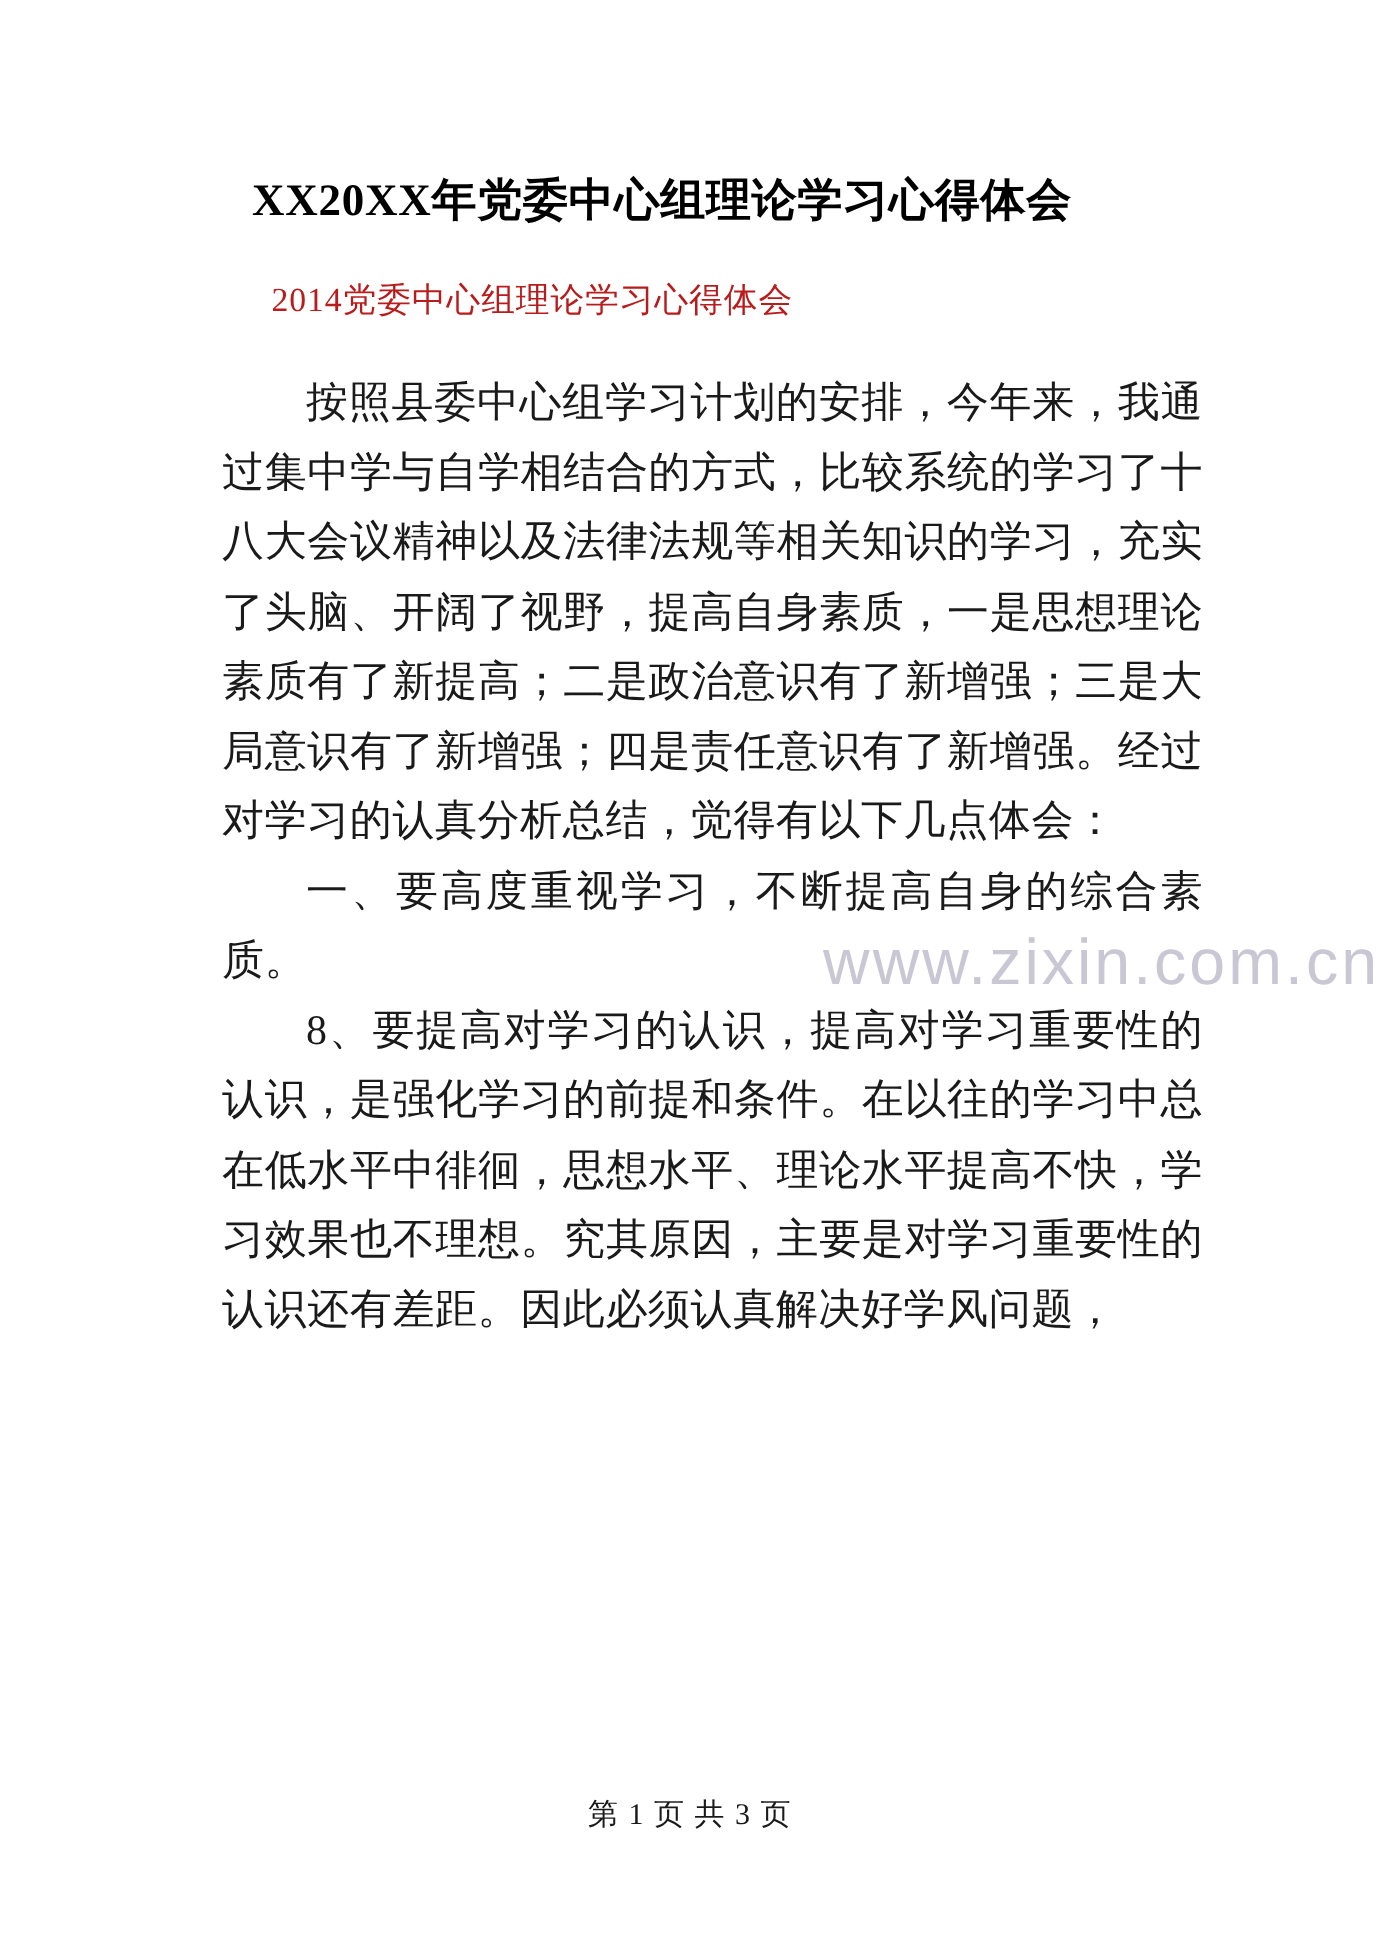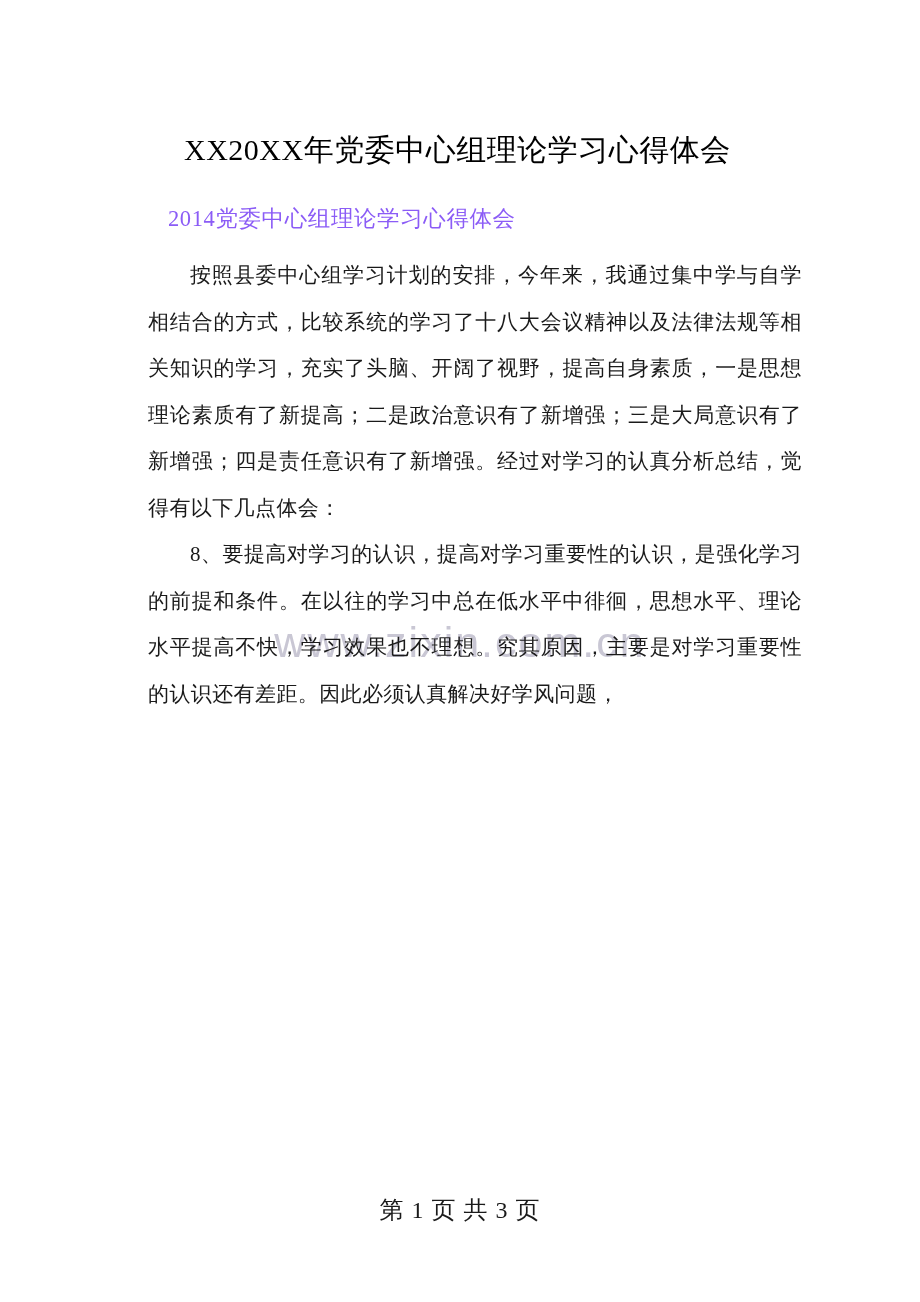--- a/index.html
+++ b/index.html
@@ -15,21 +15,21 @@
     overflow: hidden;
     font-family: "Liberation Serif", "DejaVu Serif", serif;
   }
 
   
   .watermark {
     position: absolute;
     left: 0;
     top: 618px;
     width: 920px;
-    text-align: center;
+    text-align: right;
     font-family: "Liberation Sans", "DejaVu Sans", sans-serif;
     font-size: 43px;
     font-weight: 400;
     letter-spacing: 2px;
     color: #c9c7d4;
     white-space: nowrap;
     user-select: none;
     pointer-events: none;
     z-index: 1;
   }
@@ -37,52 +37,52 @@
   
   .content {
     position: absolute;
     left: 148px;
     top: 0;
     width: 654px;
     z-index: 2;
   }
 
   .doc-title {
-    margin: 16px;
+    margin: 0;
     padding-top: 112px;
     font-family: "Liberation Serif", "DejaVu Serif", serif;
-    font-weight: normal;
+    font-weight: bold;
     font-size: 30px;
     line-height: 44px;
     color: #000000;
     text-align: left;
     text-indent: 20px;
     letter-spacing: 0.5px;
   }
 
   .doc-subtitle {
-    margin: 0;
+    margin: 13px;
     padding-top: 14px;
     font-family: "Liberation Serif", "DejaVu Serif", serif;
     font-size: 22.5px;
     line-height: 34px;
-    color: #8b5cf6;
+    color: #b91c1c;
     text-indent: 20px;
     letter-spacing: 0.6px;
   }
 
   .body-block {
     margin: 0;
     padding-top: 16px;
   }
 
   p.para {
     margin: 0;
     font-family: "Liberation Serif", "DejaVu Serif", serif;
-    font-size: 21px;
+    font-size: 28px;
     line-height: 46.5px;
     color: #1a1a1a;
     text-align: justify;
     text-justify: inter-ideograph;
     text-indent: 2em;
     letter-spacing: 0.4px;
     word-break: break-all;
   }
 
   p.para.tight {
@@ -90,21 +90,21 @@
   }
 
   
   .footer {
     position: absolute;
     left: 0;
     top: 1196px;
     width: 920px;
     text-align: center;
     font-family: "Liberation Serif", "DejaVu Serif", serif;
-    font-size: 24px;
+    font-size: 20px;
     line-height: 28px;
     color: #1a1a1a;
     letter-spacing: 1px;
     z-index: 2;
   }
 </style>
 </head>
 <body>
 
 <div class="page">
@@ -112,20 +112,21 @@
   <div class="watermark">www.zixin.com.cn</div>
 
   <div class="content">
 
     <h1 class="doc-title">XX20XX年党委中心组理论学习心得体会</h1>
 
     <div class="doc-subtitle">2014党委中心组理论学习心得体会</div>
 
     <div class="body-block">
       <p class="para">按照县委中心组学习计划的安排，今年来，我通过集中学与自学相结合的方式，比较系统的学习了十八大会议精神以及法律法规等相关知识的学习，充实了头脑、开阔了视野，提高自身素质，一是思想理论素质有了新提高；二是政治意识有了新增强；三是大局意识有了新增强；四是责任意识有了新增强。经过对学习的认真分析总结，觉得有以下几点体会：</p>
+      <p class="para">一、要高度重视学习，不断提高自身的综合素质。</p>
       <p class="para">8、要提高对学习的认识，提高对学习重要性的认识，是强化学习的前提和条件。在以往的学习中总在低水平中徘徊，思想水平、理论水平提高不快，学习效果也不理想。究其原因，主要是对学习重要性的认识还有差距。因此必须认真解决好学风问题，</p>
     </div>
 
   </div>
 
   <div class="footer">第 1 页  共 3 页</div>
 
 </div>
 
 </body></html>

